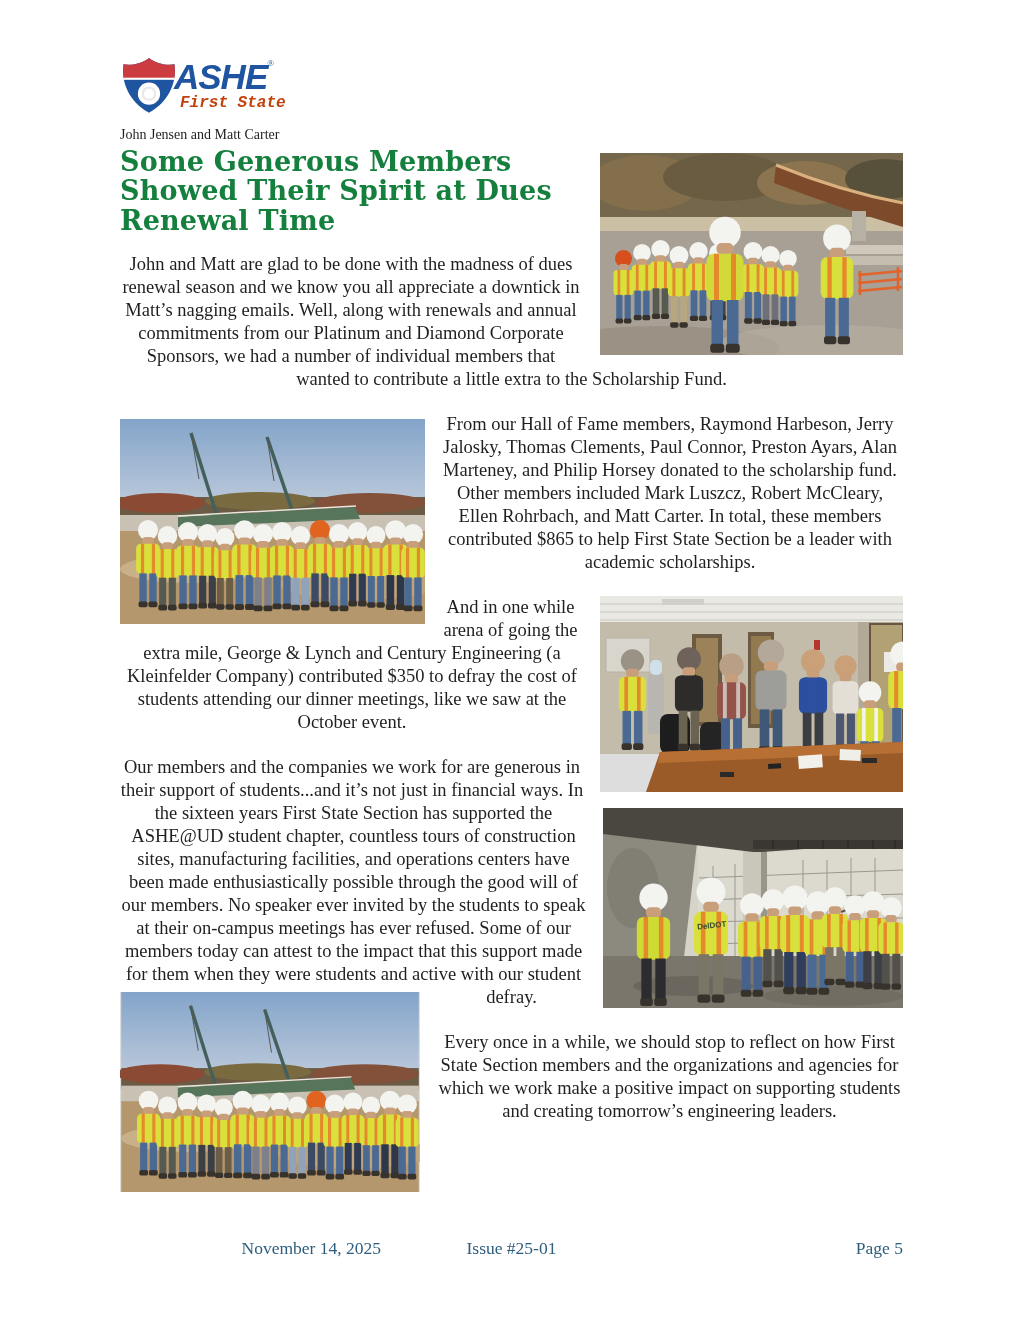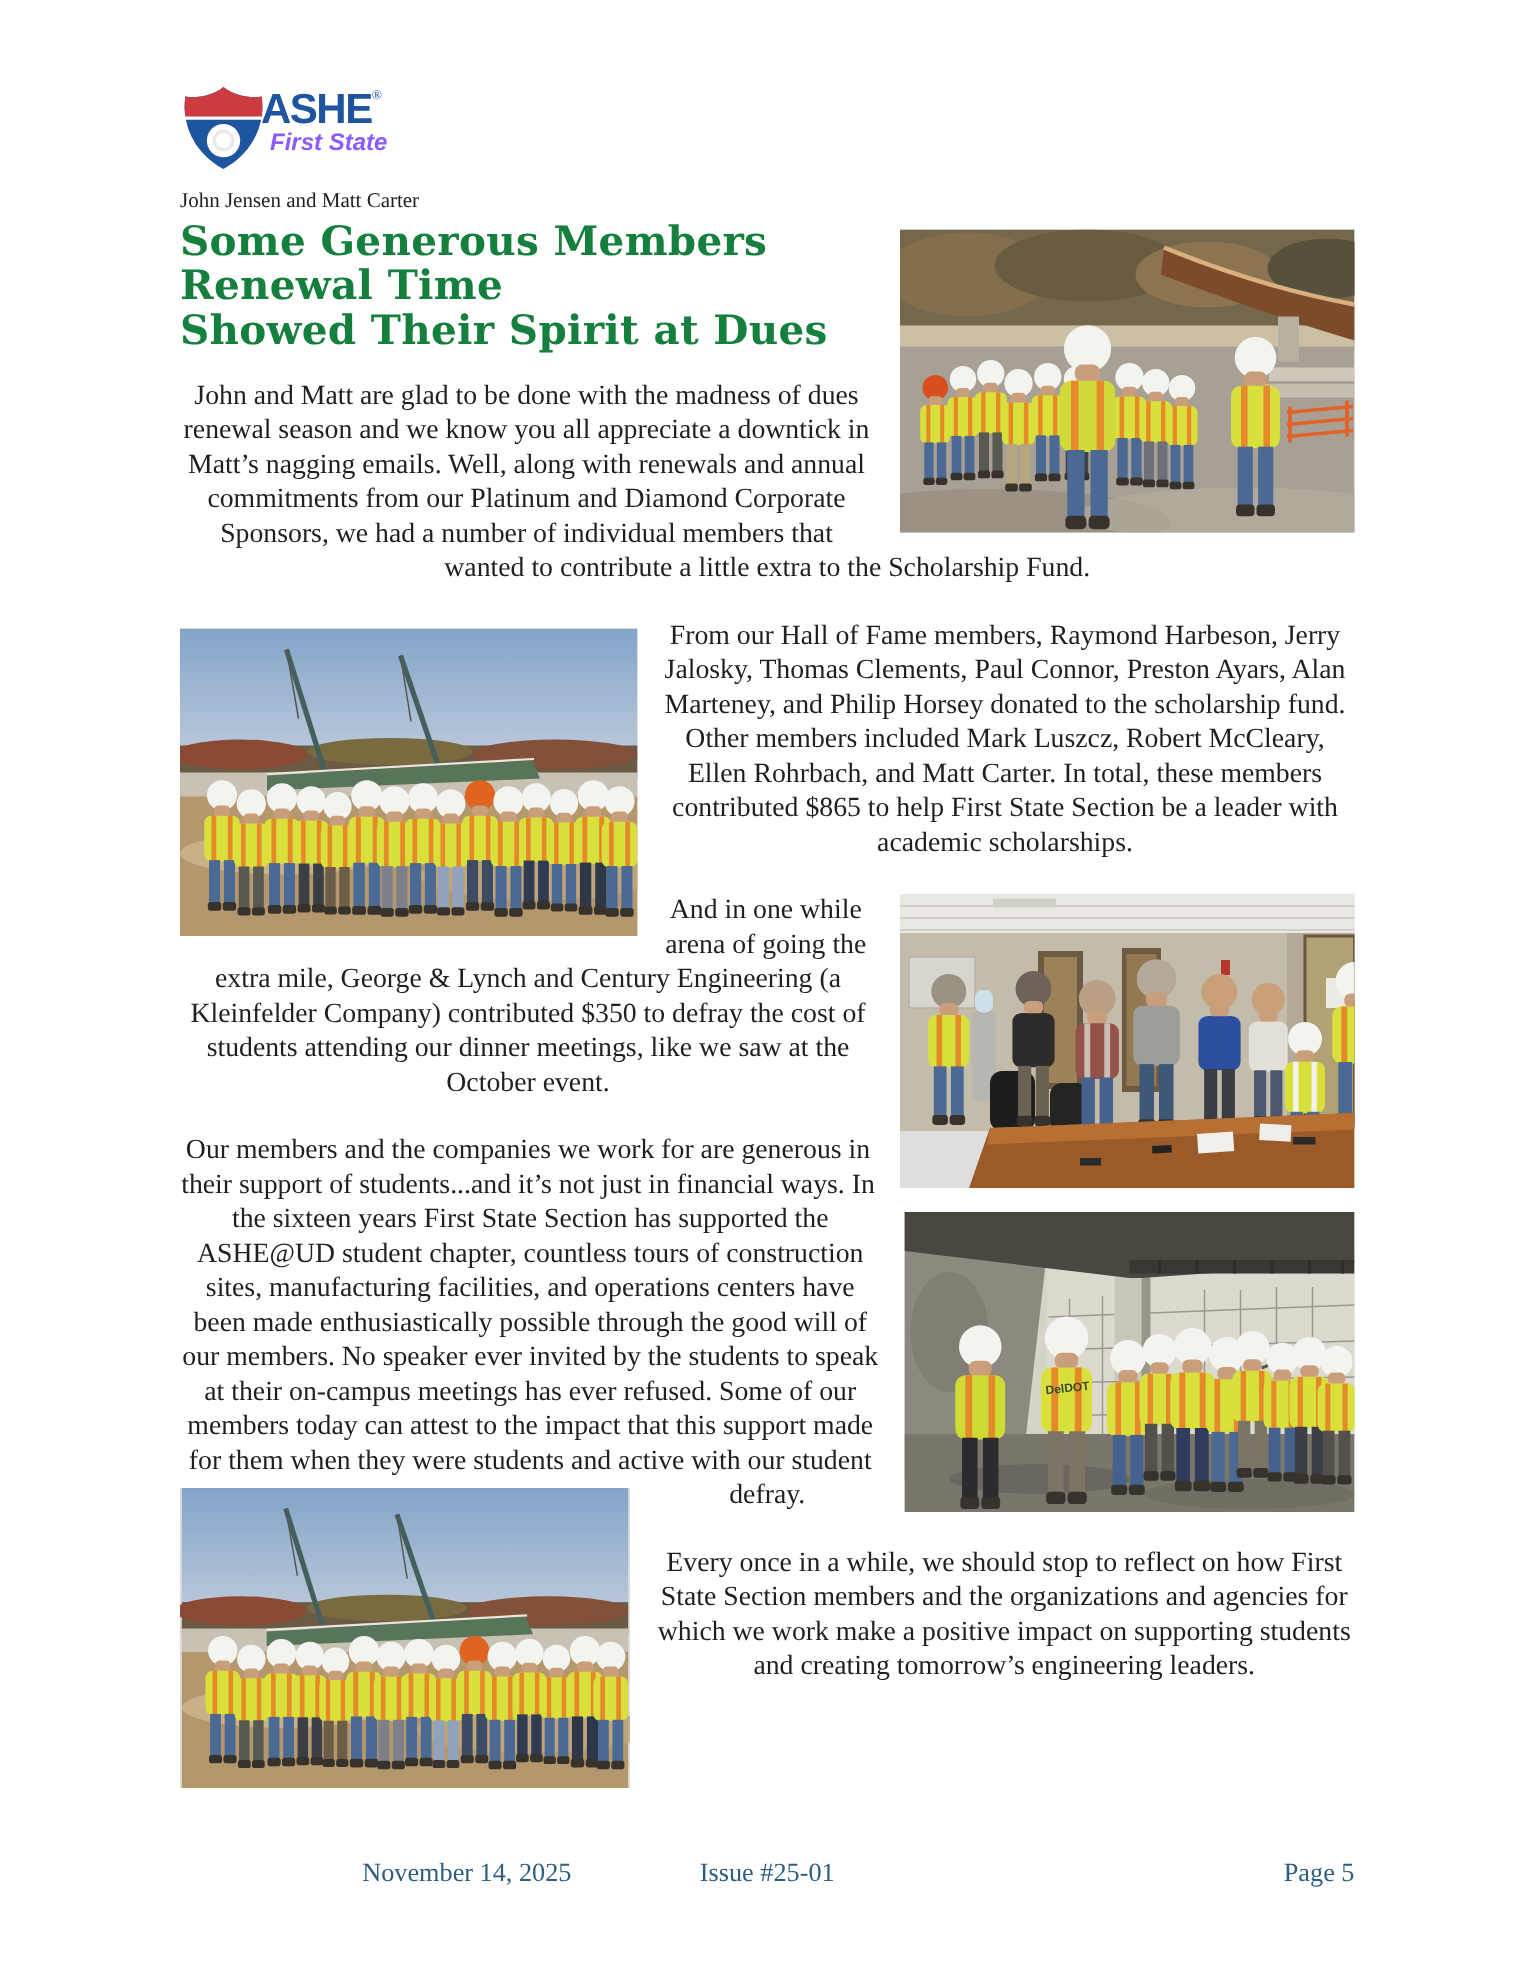--- a/index.html
+++ b/index.html
@@ -8,25 +8,25 @@
     font-family:"Liberation Serif",serif;color:#1f1f1f;
     overflow:hidden;position:relative;
   }
   .page{position:relative;width:1020px;height:1320px;box-sizing:border-box;
     padding:55px 117px 0 120px;}
 
   
   .logo-row{display:flex;align-items:flex-start;height:64px;margin-bottom:8px;}
   .logo-shield{width:58px;height:62px;flex:0 0 auto;}
   .logo-text{margin-left:-4px;margin-top:4px;line-height:1;}
-  .logo-ashe{font-family:"Liberation Sans",sans-serif;font-weight:bold;
-    font-size:28px;color:#1e54a0;letter-spacing:-1px;}
+  .logo-ashe{font-family:"Liberation Sans",sans-serif;font-weight:bold;font-style:italic;
+    font-size:35px;color:#1e54a0;letter-spacing:-1px;}
   .logo-reg{font-size:9px;vertical-align:top;color:#1e54a0;font-style:normal;}
-  .logo-sub{font-family:Liberation Sans, sans-serif;font-weight:bold;font-style:italic;
-    font-size:16px;color:#8b5cf6;margin-top:1px;margin-left:6px;}
+  .logo-sub{font-family:Liberation Mono, monospace;font-weight:bold;font-style:italic;
+    font-size:16px;color:#c2410c;margin-top:1px;margin-left:6px;}
 
   .byline{font-size:14px;margin:2px 0 4px 0;}
 
   h1.headline{
     font-family:"DejaVu Serif",serif;font-weight:bold;color:#15803d;
     font-size:27px;line-height:1.09;margin:2px 0 18px 0;letter-spacing:.2px;
   }
   h1.headline span{display:block;}
 
   
@@ -123,22 +123,22 @@
       <use href="#psn" transform="translate(138,88) scale(1.5)"></use>
       <use href="#psn" transform="translate(156,92) scale(1.45)" style="--pants:#6d7079"></use>
       <use href="#psn" transform="translate(174,96) scale(1.4)"></use>
       <use href="#psn" transform="translate(100,62) scale(2.5)" style="--vest:#d2da3a"></use>
       <use href="#psn" transform="translate(215,70) scale(2.2)"></use>
     </svg>
   </div>
 
   <h1 class="headline">
     <span>Some Generous Members</span>
+    <span>Showed Their Spirit at Dues</span>
     <span>Renewal Time</span>
-    <span>Showed Their Spirit at Dues</span>
   </h1>
 
   <p class="body-text">John and Matt are glad to be done with the madness of dues renewal season and we know you all appreciate a downtick in Matt’s nagging emails.  Well, along with renewals and annual commitments from our Platinum and Diamond Corporate Sponsors, we had a number of individual members that wanted to contribute a little extra to the Scholarship Fund.</p>
 
   <div class="ph ph2">
     <svg viewBox="0 0 305 205" width="305" height="205" role="img" aria-label="Group photo of members in safety vests and hard hats with two cranes behind them">
       <defs>
         <linearGradient id="sky1" x1="0" y1="0" x2="0" y2="1">
           <stop offset="0" stop-color="#83a4c9"></stop>
             <stop offset="1" stop-color="#c3cedd"></stop>

